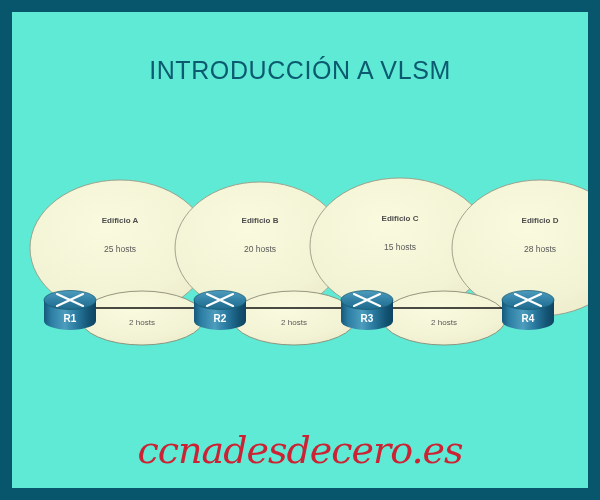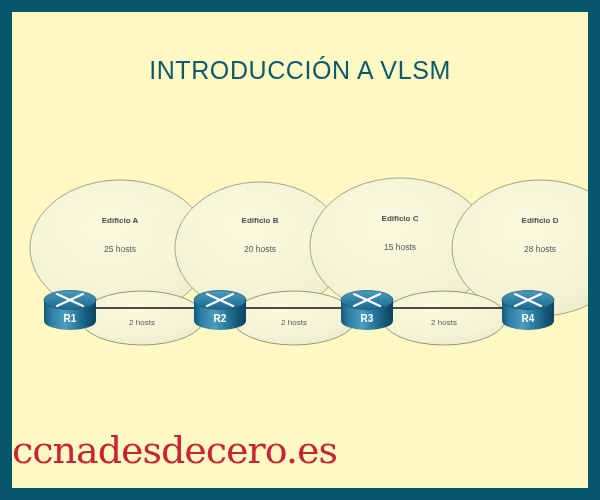--- a/index.html
+++ b/index.html
@@ -11,21 +11,21 @@
     width: 600px;
     height: 500px;
     overflow: hidden;
     font-family: "Liberation Sans", sans-serif;
   }
   #page {
     position: relative;
     width: 600px;
     height: 500px;
     box-sizing: border-box;
-    background: #fef9c3;
+    background: #5eead4;
     border: 12px solid #07566b;
   }
   #title {
     position: absolute;
     left: 0;
     top: 44px;
     width: 576px;
     text-align: center;
     font-size: 25px;
     font-weight: 400;
@@ -38,24 +38,25 @@
     left: 0;
     top: 158px;
     width: 576px;
     height: 180px;
   }
   #logo {
     position: absolute;
     left: 0;
     top: 416px;
     width: 576px;
-    text-align: left;
+    text-align: center;
     font-size: 38px;
     color: #cc2233;
     font-family: "DejaVu Serif", serif;
+    font-style: italic;
     font-weight: 400;
     letter-spacing: -1px;
   }
   .bldg-title {
     font-size: 8px;
     font-weight: bold;
     fill: #4d4d4d;
     font-family: "Liberation Sans", sans-serif;
   }
   .bldg-hosts {

